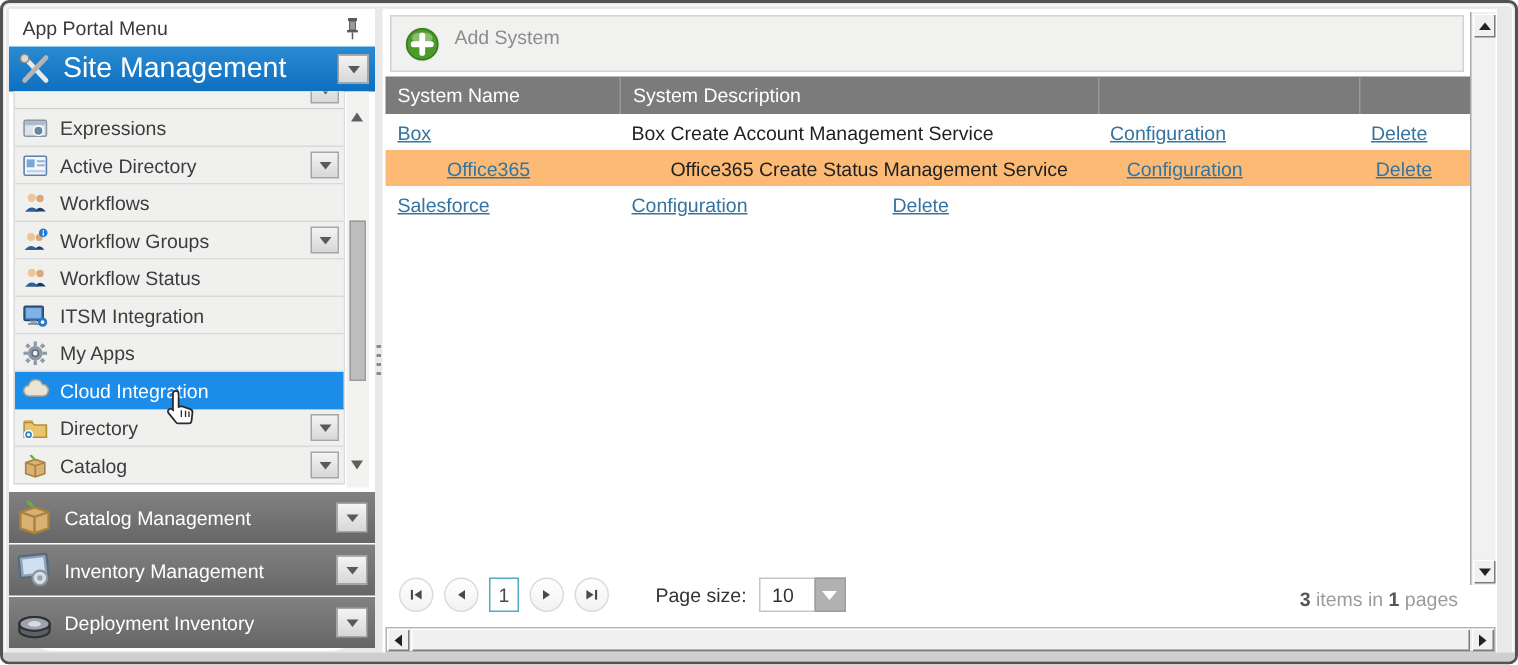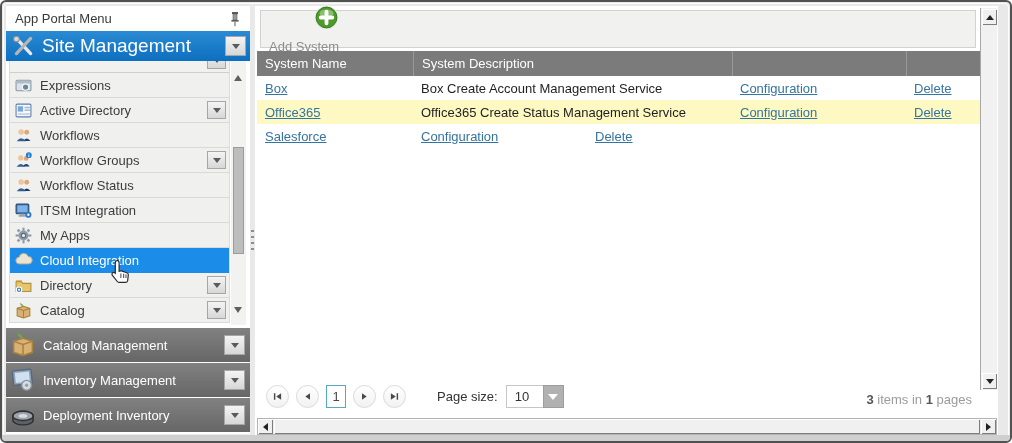--- a/index.html
+++ b/index.html
@@ -5,21 +5,21 @@
   * { margin:0; padding:0; box-sizing:border-box; }
   html,body { width:1012px; height:443px; }
   body { font-family:"Liberation Sans", sans-serif; background:#fff; position:relative; overflow:hidden; }
 
   .frame { position:absolute; left:0; top:0; width:1012px; height:443px;
            border:2px solid #525252; border-radius:6px; background:#e9e9e9; overflow:hidden; }
   .frame-inner { position:absolute; inset:1px; border:1px solid #fdfdfd; border-radius:4px; }
   .footer-strip { position:absolute; left:0; bottom:0; width:100%; height:6px; background:#cfcfcf; }
 
   
-  .sidebar { position:absolute; left:4px; top:4px; width:244px; height:428px; background:#fff; }
+  .sidebar { position:absolute; left:4px; top:4px; width:244px; height:428px; background:#fff;border-radius:31px; }
   .sb-title { height:25px; display:flex; align-items:center; justify-content:space-between;
               padding:0 9px 0 9px; font-size:13px; color:#3a3a3a; background:#fff; }
   .pin { width:12px; height:16px; }
 
   .grp-blue { position:absolute; left:0; top:25px; width:244px; height:30px;
               background:linear-gradient(#2a8ad2,#0d6fc0); display:flex; align-items:center;
               color:#fff; font-size:19px; padding-left:5px; }
   .grp-blue .g-icon { width:24px; height:24px; margin-right:7px; }
 
   .dd-btn { width:21px; height:20px; background:linear-gradient(#f4f4f4,#d7d7d7);
@@ -54,32 +54,32 @@
 
   .splitter { position:absolute; left:248px; top:4px; width:5px; height:428px; background:#e9e9e9; }
   .splitter .grip { position:absolute; left:1px; top:224px; width:3px; height:22px;
       background:repeating-linear-gradient(#8b8b8b 0 2px, transparent 2px 6px); }
 
   
   .main { position:absolute; left:253px; top:4px; width:743px; height:432px; background:#fff; }
 
   .toolbar { position:absolute; left:5px; top:4px; width:716px; height:38px; background:#f1f1f0;
              border:1px solid #d2d2d0; display:flex; align-items:center; }
-  .add-btn { display:flex; align-items:flex-end; margin-left:8px; color:#8d8d8d; font-size:13px; gap:9px; cursor:default;flex-direction:column; }
+  .add-btn { display:flex; align-items:flex-start; margin-left:8px; color:#8d8d8d; font-size:13px; gap:9px; cursor:default; }
   .add-icon { width:25px; height:25px; }
 
   .thead { position:absolute; left:2px; top:45px; width:724px; height:25px; background:#7b7b7b;
            display:flex; color:#fff; font-size:13px; }
   .th { line-height:25px; padding-left:8px; }
   .th + .th { border-left:1px solid #999; }
   .c-name { width:156px; } .c-desc { width:319px; } .c-cfg { width:174px; } .c-del { width:75px; }
 
   .tbody { position:absolute; left:2px; top:70px; width:724px; }
   .trow { display:flex; height:24px; align-items:center; font-size:13px; color:#1f1f1f; background:#fff; }
-  .trow.alt { background:#fef9c3; }
+  .trow.alt { background:#fdba74;padding-left:33px; }
   .tc { padding-left:8px; overflow:hidden; white-space:nowrap; }
   a.lnk { color:#35749f; text-decoration:underline; cursor:pointer; }
 
   .pager { position:absolute; left:11px; top:379px; display:flex; align-items:center; }
   .pg-btn { width:23px; height:23px; border-radius:50%; border:1px solid #dadada;
             background:linear-gradient(#ffffff,#f2f2f2); display:flex; align-items:center;
             justify-content:center; margin-right:7px; }
   .pg-num { width:20px; height:23px; border:1px solid #54aac1; background:#fff; color:#4a4a4a;
             font-size:13px; display:flex; align-items:center; justify-content:center; margin-right:7px; }
   .ps-label { margin-left:24px; font-size:13px; color:#333; }

